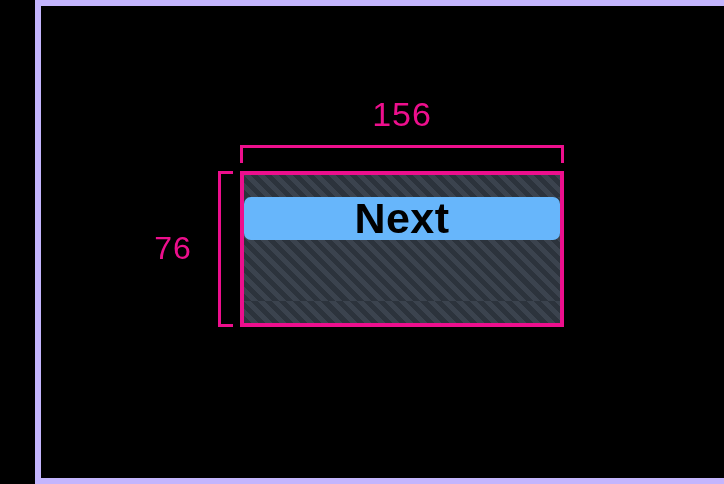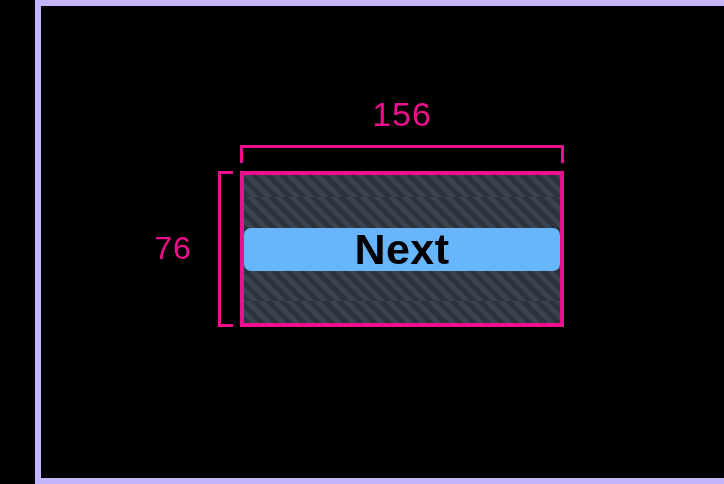--- a/index.html
+++ b/index.html
@@ -107,21 +107,21 @@
         #2c333c 0px,
         #2c333c 5px,
         #3b434e 5px,
         #3b434e 10px
     );
   }
 
   .button-wrap {
     flex: 1 1 auto;
     display: flex;
-    align-items: center;
+    align-items: flex-start;
     justify-content: stretch;
     background-color: #353c46;
     background-image: repeating-linear-gradient(
         45deg,
         #2c333c 0px,
         #2c333c 5px,
         #3b434e 5px,
         #3b434e 10px
     );
   }

